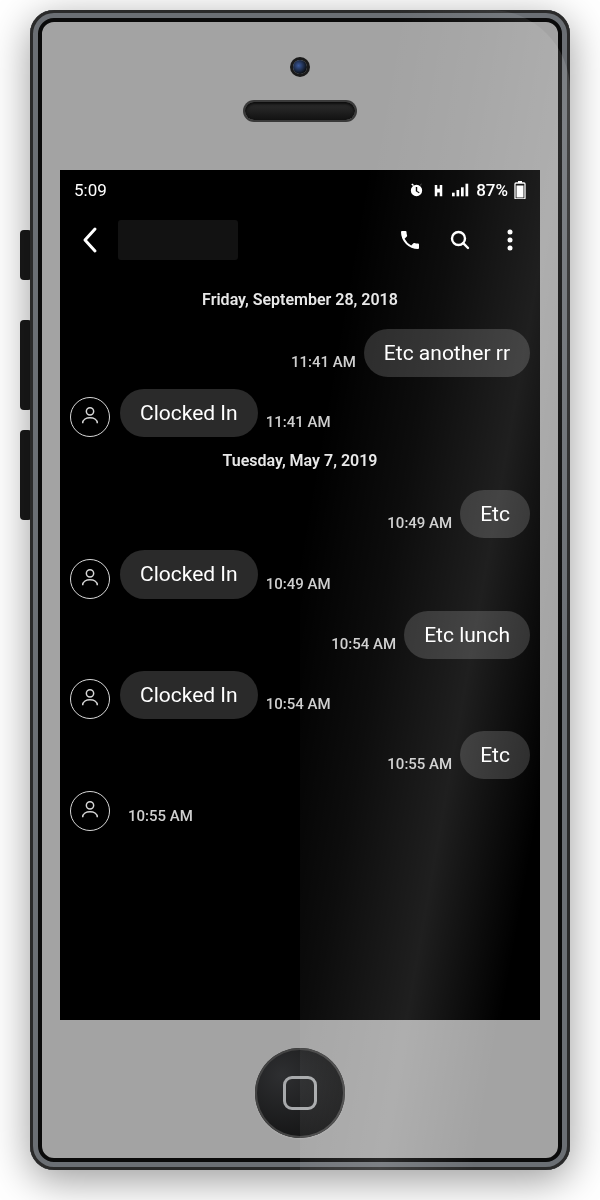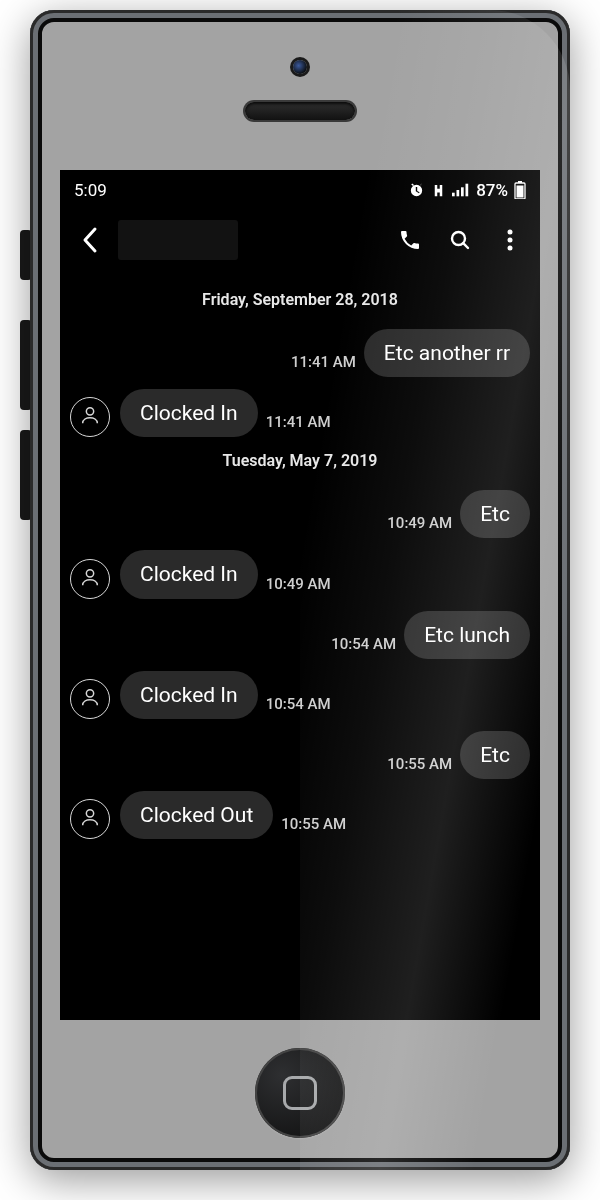--- a/index.html
+++ b/index.html
@@ -231,21 +231,20 @@
           <div class="bubble">Etc</div>
           <div class="ts">10:55 AM</div>
         </div>
         <div class="row incoming">
           <div class="avatar">
             <span><svg width="22" height="22" viewBox="0 0 24 24" fill="none" stroke="#d7d7d7" stroke-width="1.6">
                 <circle cx="12" cy="8" r="4"></circle>
                 <path d="M4 21c0-4 4-6 8-6s8 2 8 6"></path>
               </svg></span>
           </div>
-          <div class="bubble">Clocked Out</div>
           <div class="ts">10:55 AM</div>
         </div>
       </div>
 
   </div>
 
   <div class="home">
     <div class="home-sq"></div>
   </div>
 </div>

